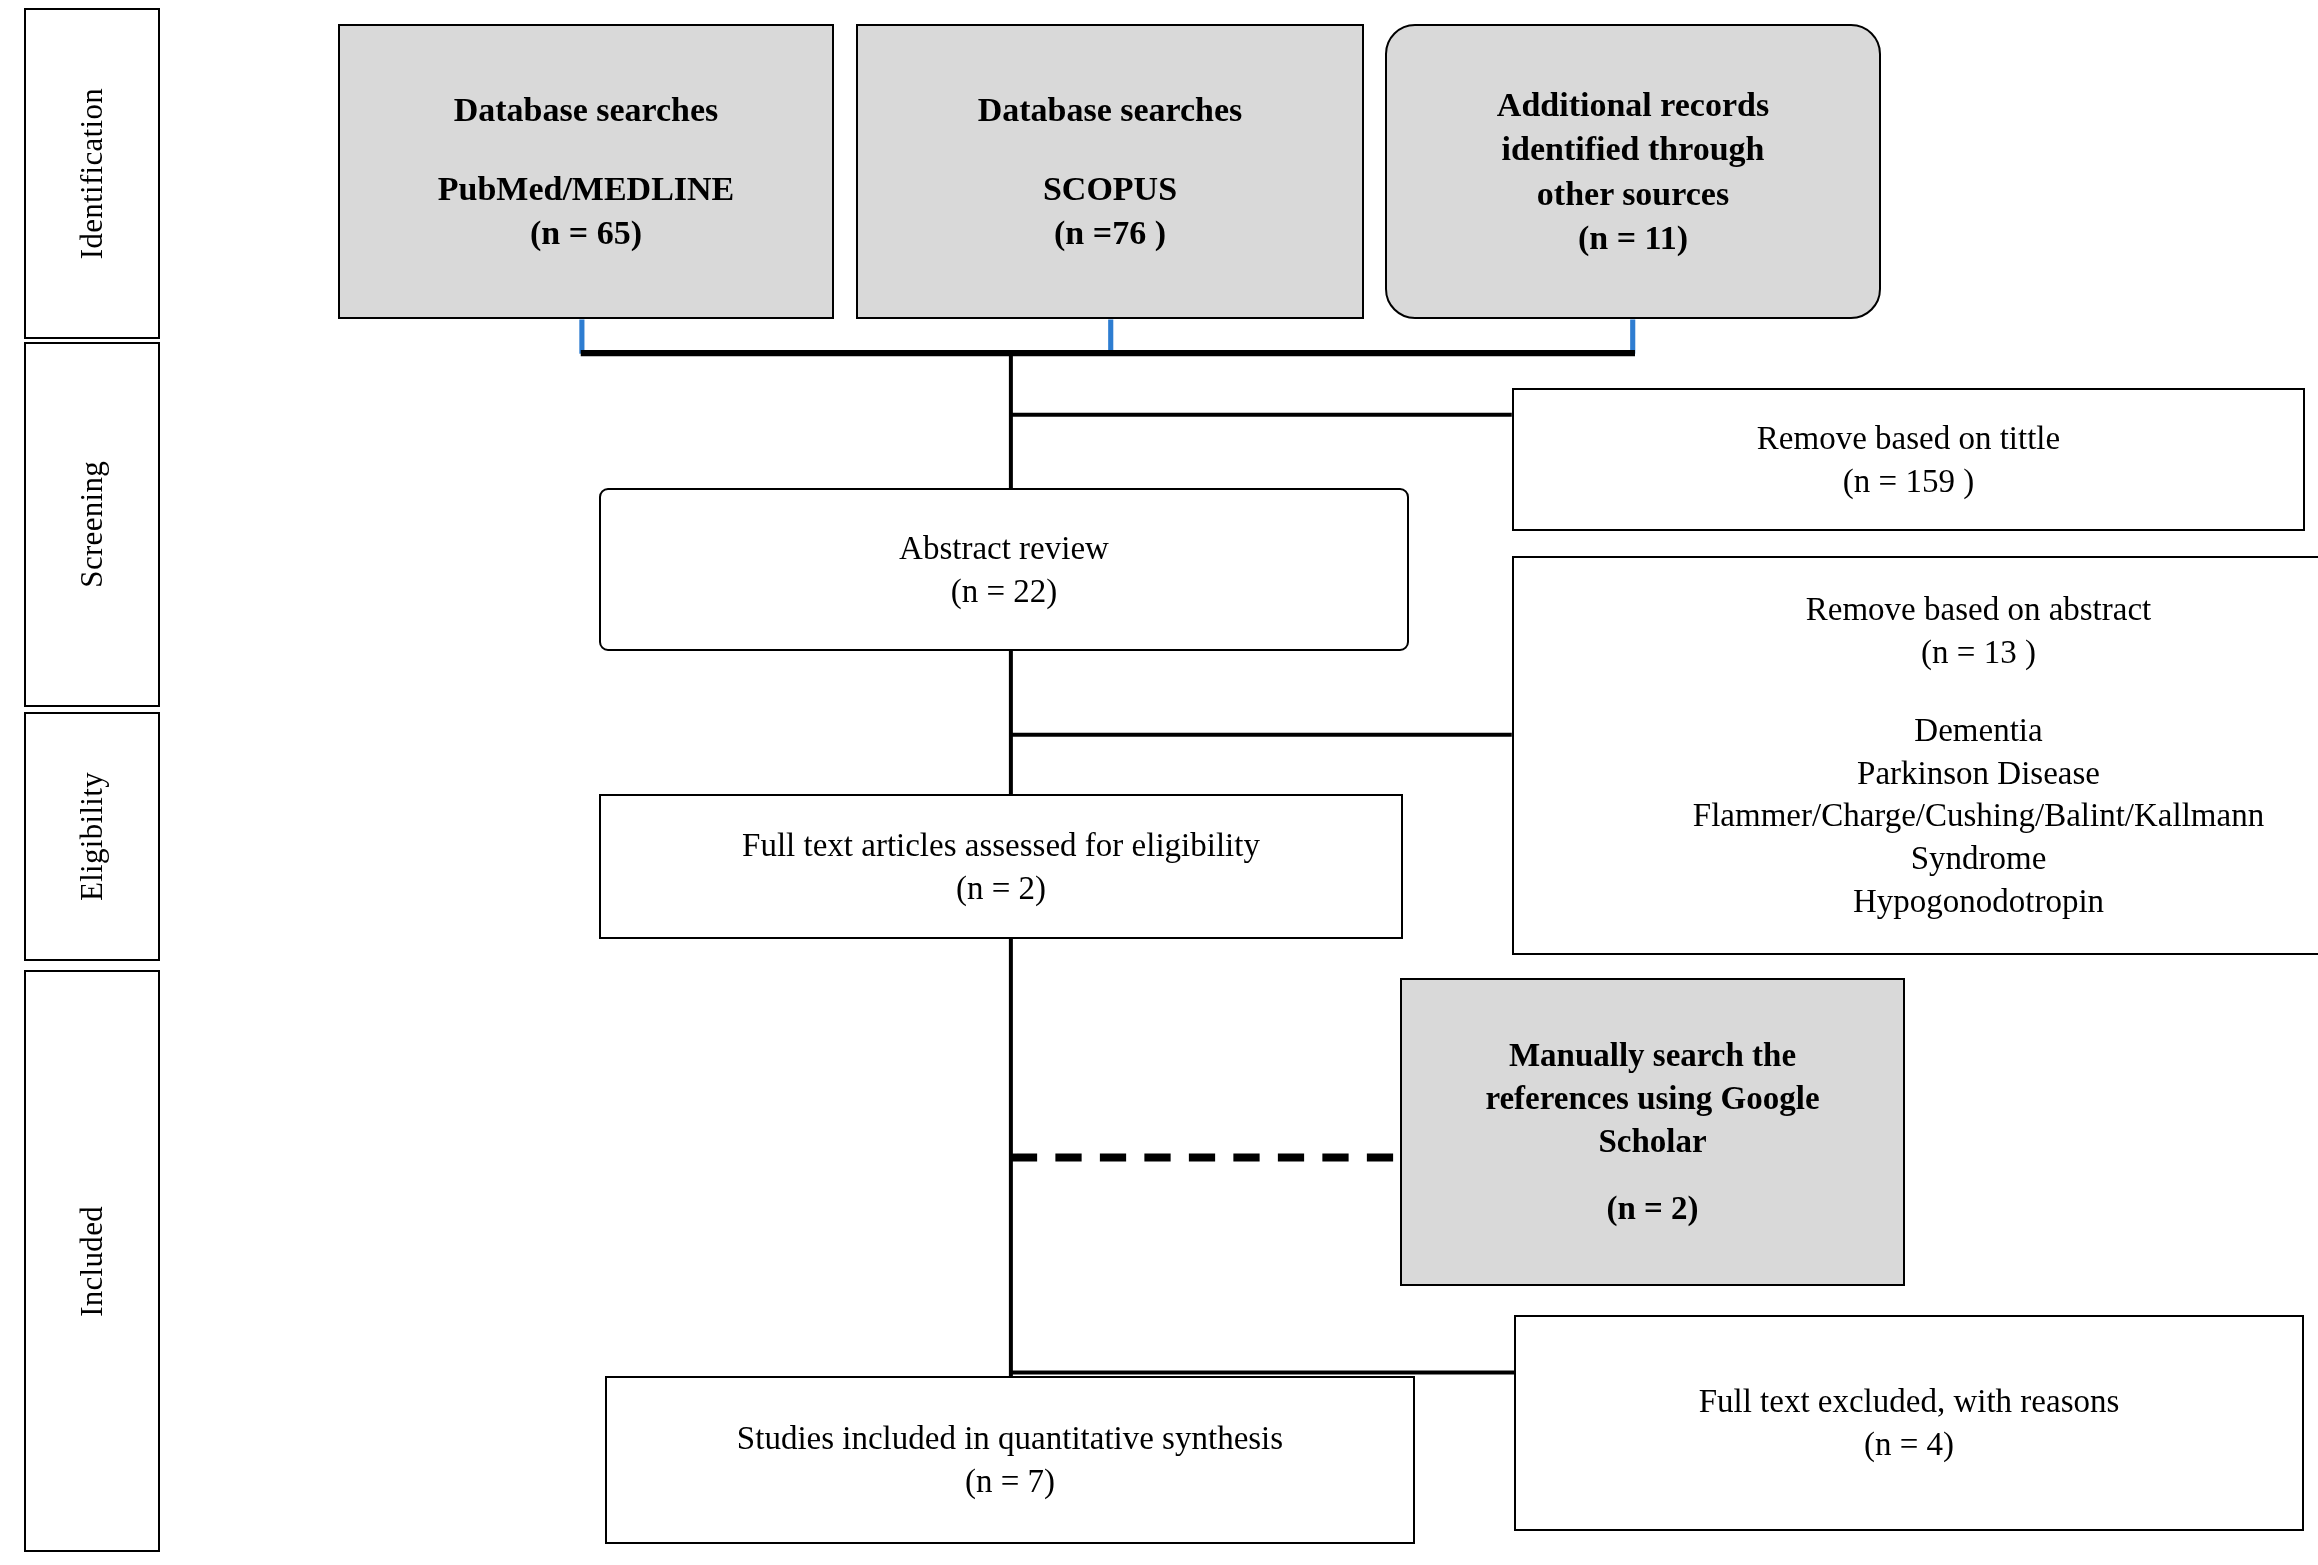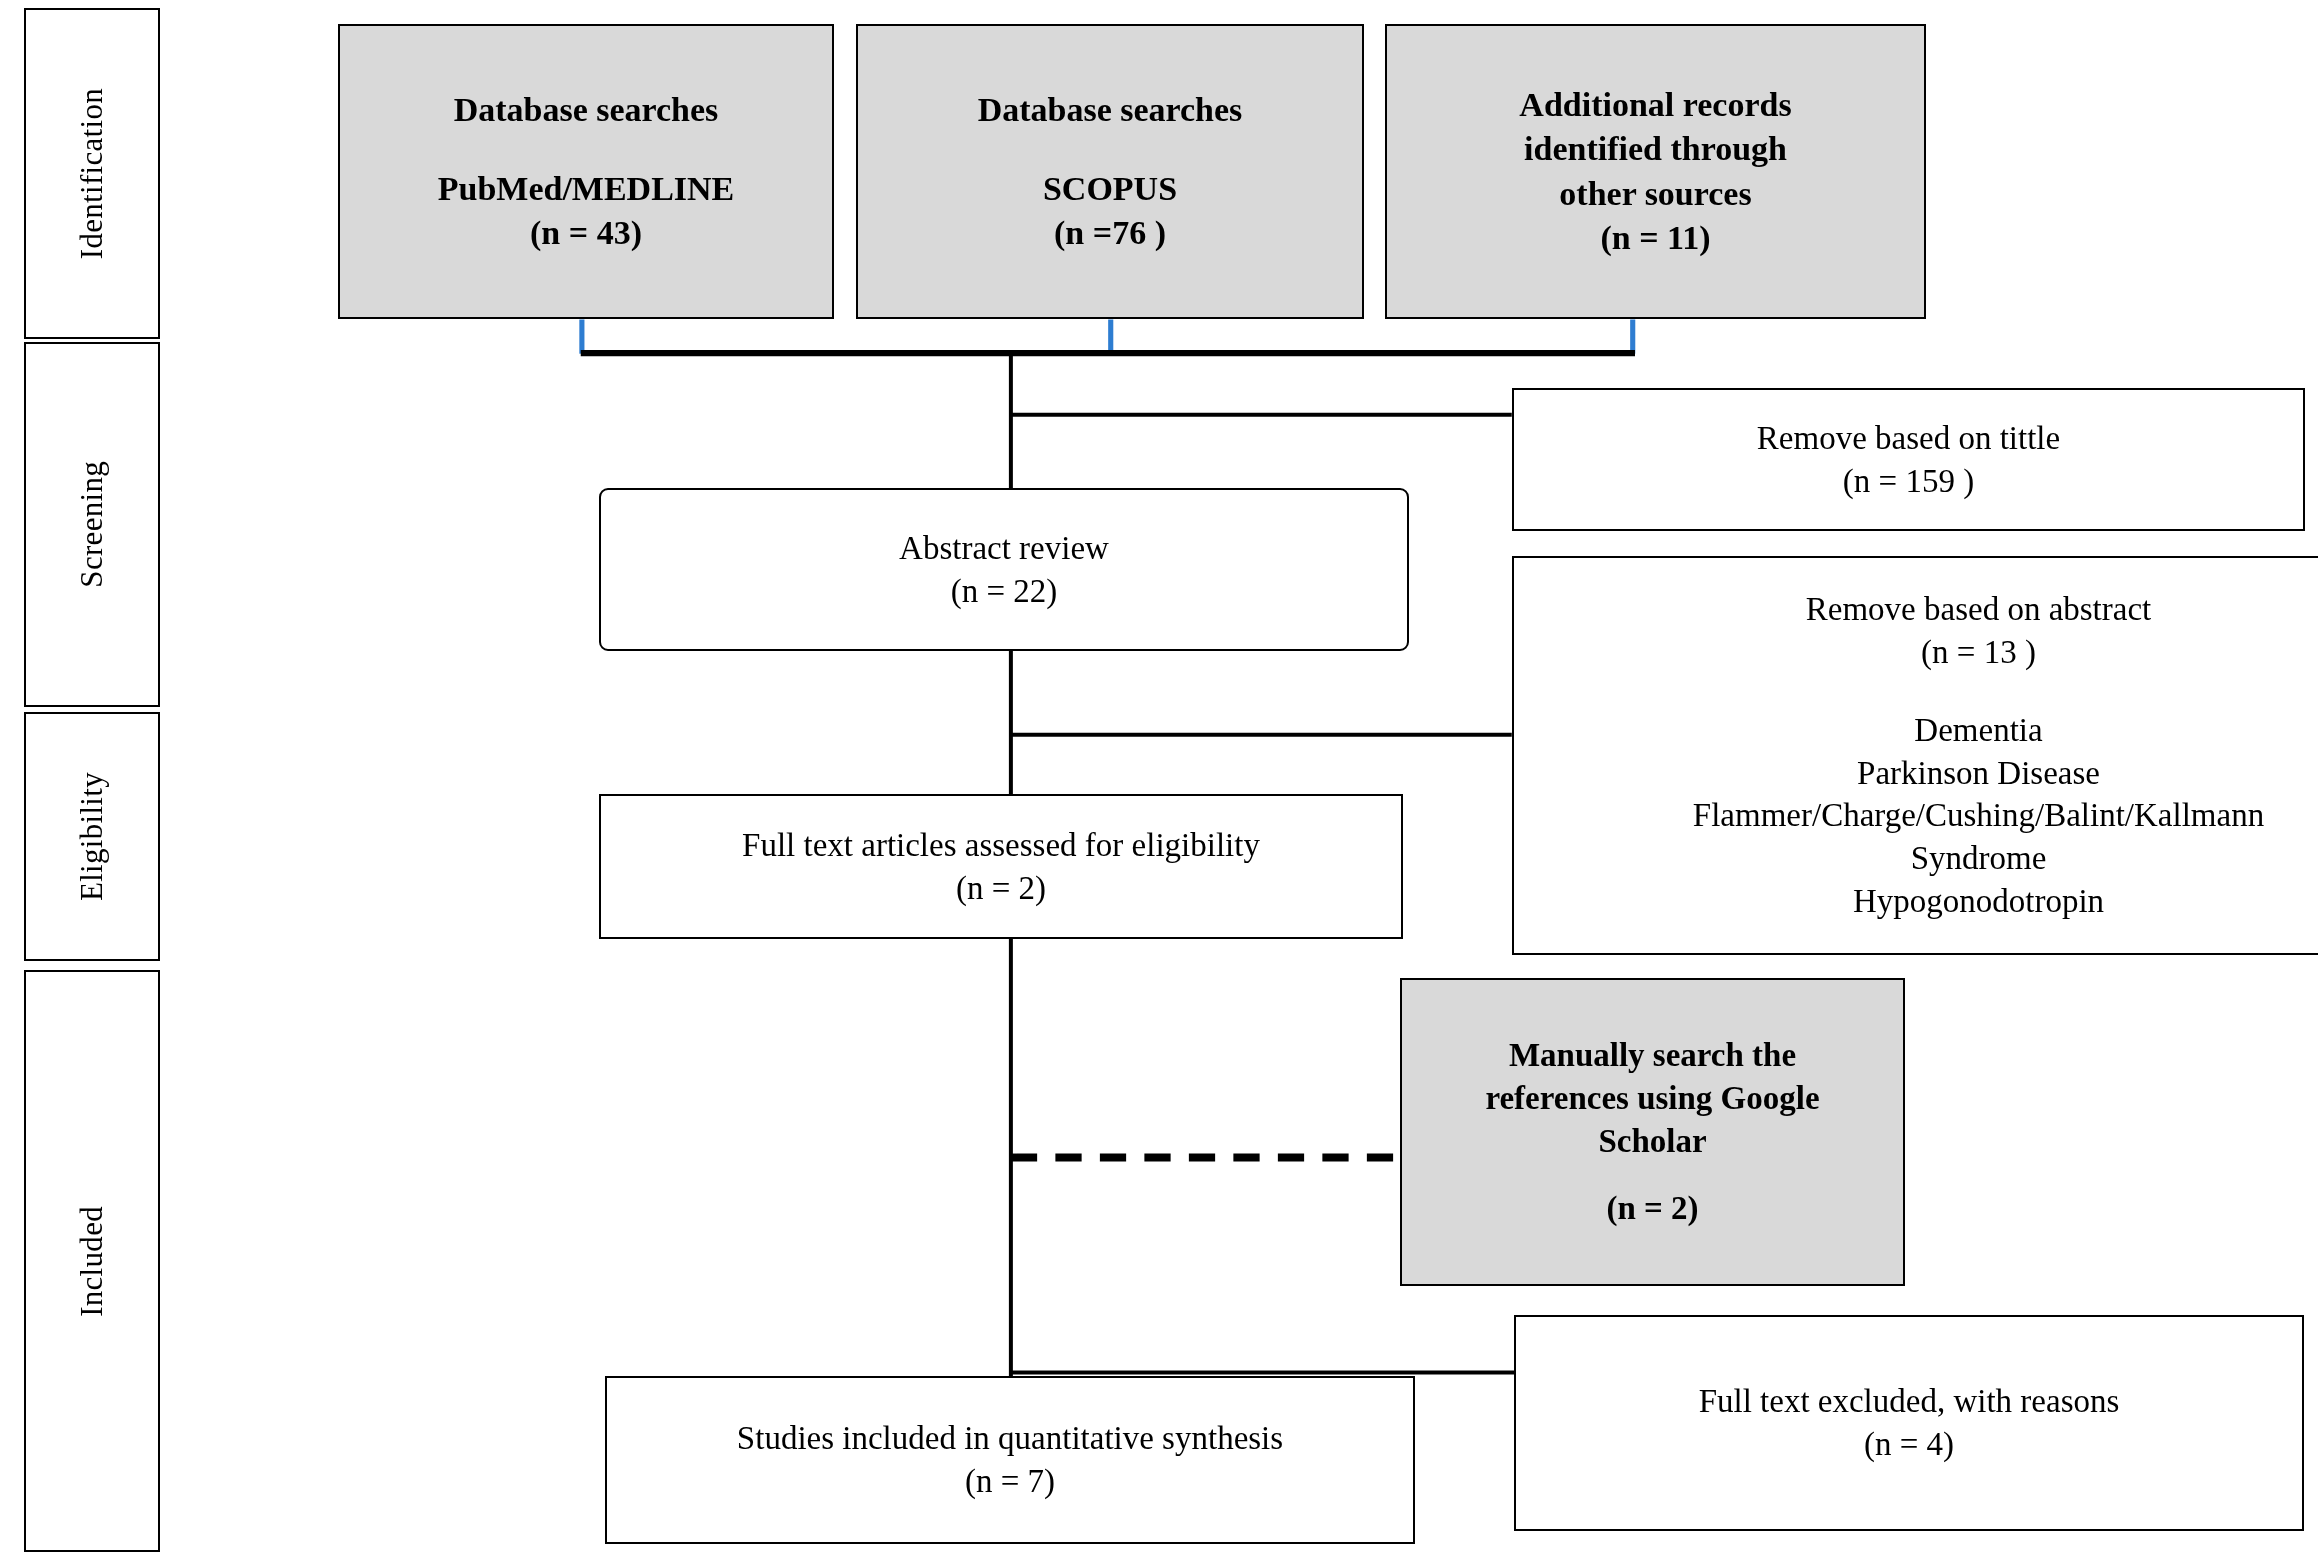--- a/index.html
+++ b/index.html
@@ -106,31 +106,31 @@
   </div>
 
   <div class="rail fs-rail" style="left:24px; top:970px; width:136px; height:582px;">
     <span>Included</span>
   </div>
 
   <div class="node filled bold fs-top" style="left:338px; top:24px; width:496px; height:295px;">
     <span class="line-txt">Database searches</span>
     <div class="gap-md"></div>
     <span class="line-txt">PubMed/MEDLINE</span>
-    <span class="line-txt">(n = 43)</span>
+    <span class="line-txt">(n = 65)</span>
   </div>
 
   <div class="node filled bold fs-top" style="left:856px; top:24px; width:508px; height:295px;">
     <span class="line-txt">Database searches</span>
     <div class="gap-md"></div>
     <span class="line-txt">SCOPUS</span>
     <span class="line-txt">(n =76 )</span>
   </div>
 
-  <div class="node filled bold fs-top" style="left:1385px; top:24px; width:541px; height:295px;">
+  <div class="node filled bold fs-top" style="left:1385px; top:24px; width:496px; height:295px;border-radius:30px;">
     <span class="line-txt">Additional records</span>
     <span class="line-txt">identified through</span>
     <span class="line-txt">other sources</span>
     <span class="line-txt">(n = 11)</span>
   </div>
 
   <div class="node fs-side" style="left:1512px; top:376px; width:793px; height:143px;margin-top:12px;">
     <span class="line-txt">Remove based on tittle</span>
     <span class="line-txt">(n = 159 )</span>
   </div>

